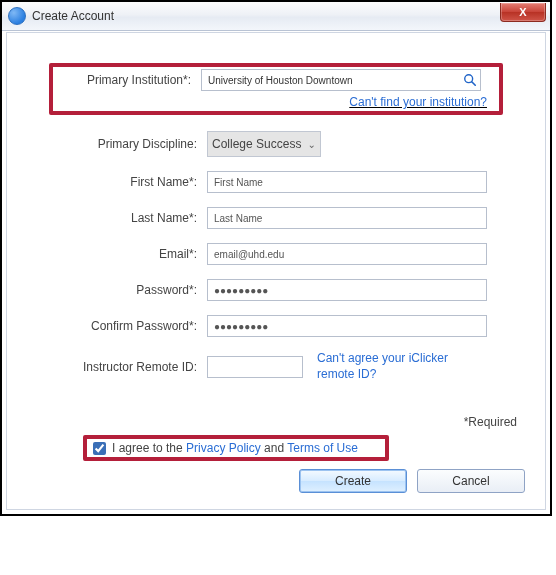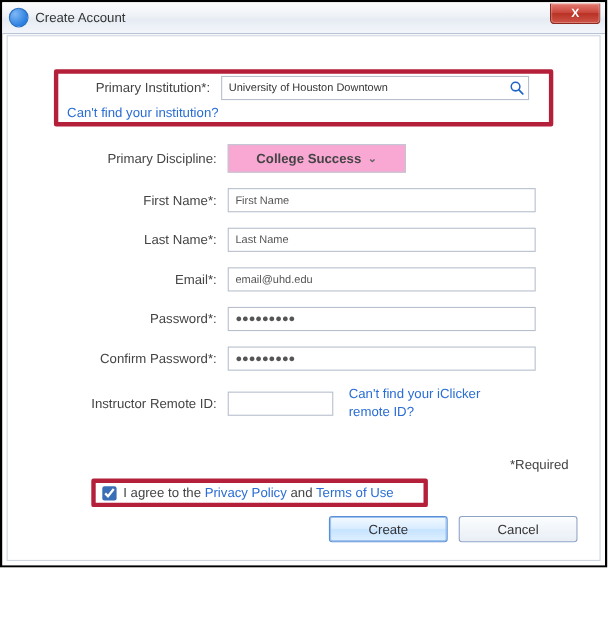--- a/index.html
+++ b/index.html
@@ -96,26 +96,25 @@
     color: #555;
     box-sizing: border-box;
     background: #fff;
   }
   input.narrow { width: 96px; }
   .select-wrap {
     display: inline-flex;
     align-items: center;
     height: 24px;
     border: 1px solid #c1c7d2;
-    background: #f9a8d4;
-    padding: 0 25px;
+    background: #e5e5e5;
+    padding: 0 4px;
     color: #444;
     font-size: 12px;
     cursor: pointer;
-    font-weight: bold;
   }
   .select-wrap .caret {
     margin-left: 6px;
     font-size: 10px;
     color: #666;
   }
   .search-field {
     position: relative;
     width: 280px;
   }
@@ -225,21 +224,21 @@
         <div class="ctrl">
           <div class="search-field">
             <input type="text" class="text" value="University of Houston Downtown" style="">
             <svg class="search-icon" viewBox="0 0 16 16">
               <circle cx="6.5" cy="6.5" r="4.5" fill="none" stroke="currentColor" stroke-width="1.6"></circle>
               <line x1="10" y1="10" x2="14" y2="14" stroke="currentColor" stroke-width="1.8" stroke-linecap="round"></line>
             </svg>
           </div>
         </div>
       </div>
-      <div style="padding-right:4px;">
+      <div style="text-align:right; padding-right:4px;text-decoration:underline;">
         <a class="link">Can't find your institution?</a>
       </div>
     </div>
 
     <div class="spacer-top"></div>
 
     <div class="row">
       <div class="lbl">Primary Discipline:</div>
       <div class="ctrl">
         <div class="select-wrap">
@@ -282,21 +281,21 @@
       <div class="ctrl">
         <input type="text" class="text pwd" value="●●●●●●●●●" style="">
       </div>
     </div>
 
     <div class="row" style="margin-bottom:8px;">
       <div class="lbl">Instructor Remote ID:</div>
       <div class="ctrl">
         <input type="text" class="text narrow" value="" style="">
         <div class="remote-help">
-          <a class="link">Can't find your iClicker remote ID?</a>
+          <a class="link">Can't agree your iClicker remote ID?</a>
         </div>
       </div>
     </div>
 
     <div class="highlight hl2">
       <div style="display:flex;align-items:center;">
         <input type="checkbox" class="cb" checked="" style="">
         <span class="agree-text">
           <span>I agree to the </span><a class="link">Privacy Policy</a><span> and </span><a class="link">Terms of Use</a>
         </span>

